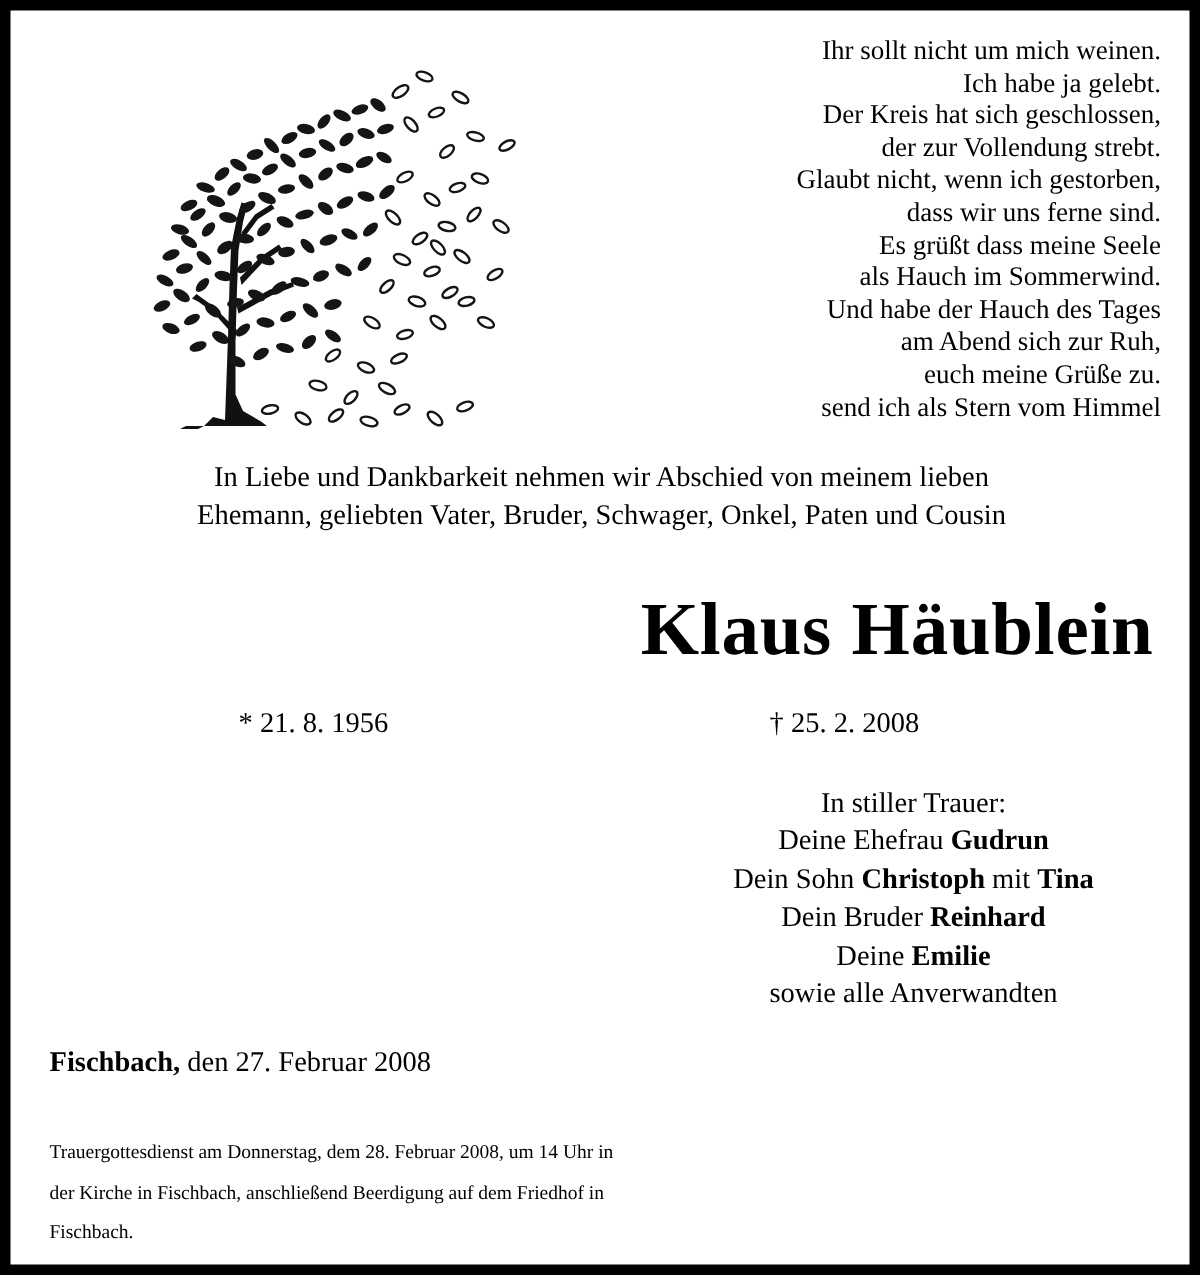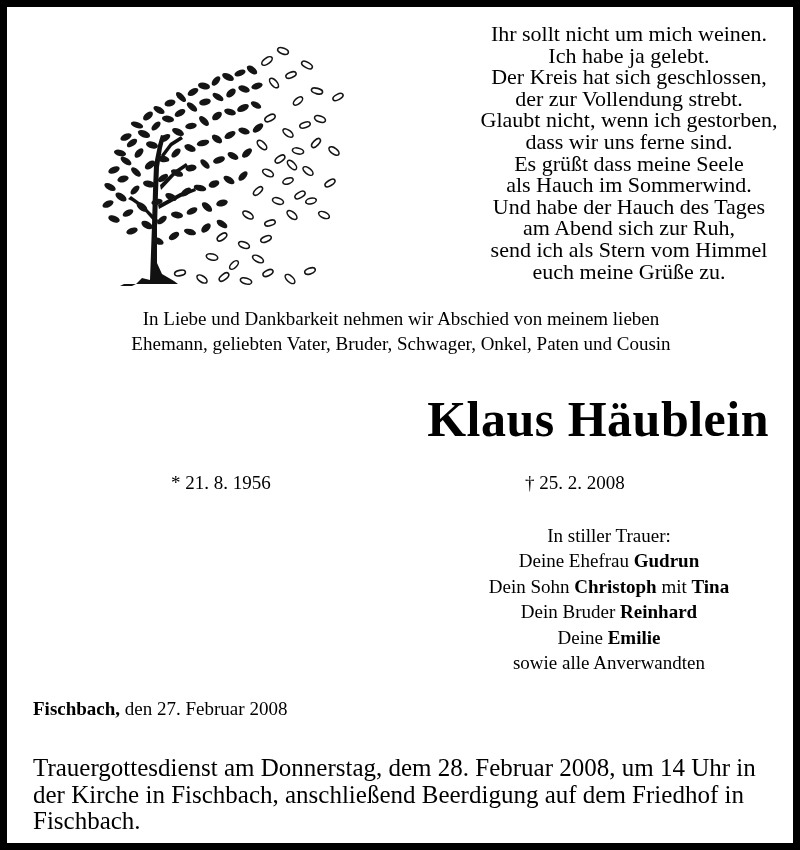--- a/index.html
+++ b/index.html
@@ -48,26 +48,26 @@
     height: 285px;
   }
   .tree-illustration svg {
     display: block;
     width: 300px;
     height: 285px;
   }
 
   .poem {
     position: absolute;
-    left: 457px;
+    left: 437px;
     top: 16px;
     width: 330px;
-    font-size: 22px;
+    font-size: 18px;
     line-height: 21.6px;
-    text-align: center;
+    text-align: right;
     white-space: nowrap;
   }
   .poem .line {
     display: block;
   }
 
   
   .intro {
     position: absolute;
     left: 26px;
@@ -90,21 +90,21 @@
   .deceased-name {
     font-size: 50px;
     font-weight: bold;
     letter-spacing: 0.5px;
     line-height: 58px;
     white-space: nowrap;
   }
 
   .dates-row {
     position: absolute;
-    left: 38px;
+    left: 26px;
     top: 463px;
     width: 736px;
     height: 26px;
     font-size: 19px;
     line-height: 26px;
   }
   .date-birth {
     position: absolute;
     left: 126px;
     top: 0;
@@ -142,21 +142,21 @@
     white-space: nowrap;
   }
   .place-date .place { font-weight: bold; text-align: right; }
 
   
   .service {
     position: absolute;
     left: 26px;
     top: 748px;
     width: 738px;
-    font-size: 25px;
+    font-size: 13px;
     line-height: 26.5px;
     text-align: justify;
   }
   .service .last-line {
     text-align: left;
   }
 </style>
 </head>
 <body>
 
@@ -323,22 +323,22 @@
         <span class="line">Ihr sollt nicht um mich weinen.</span>
         <span class="line">Ich habe ja gelebt.</span>
         <span class="line">Der Kreis hat sich geschlossen,</span>
         <span class="line">der zur Vollendung strebt.</span>
         <span class="line">Glaubt nicht, wenn ich gestorben,</span>
         <span class="line">dass wir uns ferne sind.</span>
         <span class="line">Es grüßt dass meine Seele</span>
         <span class="line">als Hauch im Sommerwind.</span>
         <span class="line">Und habe der Hauch des Tages</span>
         <span class="line">am Abend sich zur Ruh,</span>
+        <span class="line">euch meine Grüße zu.</span>
         <span class="line">send ich als Stern vom Himmel</span>
-        <span class="line">euch meine Grüße zu.</span>
       </div>
     </div>
 
     <div class="intro">
       <span class="line">In Liebe und Dankbarkeit nehmen wir Abschied von meinem lieben</span>
       <span class="line">Ehemann, geliebten Vater, Bruder, Schwager, Onkel, Paten und Cousin</span>
     </div>
 
     <div class="name-block">
       <div class="deceased-name">Klaus Häublein</div>

